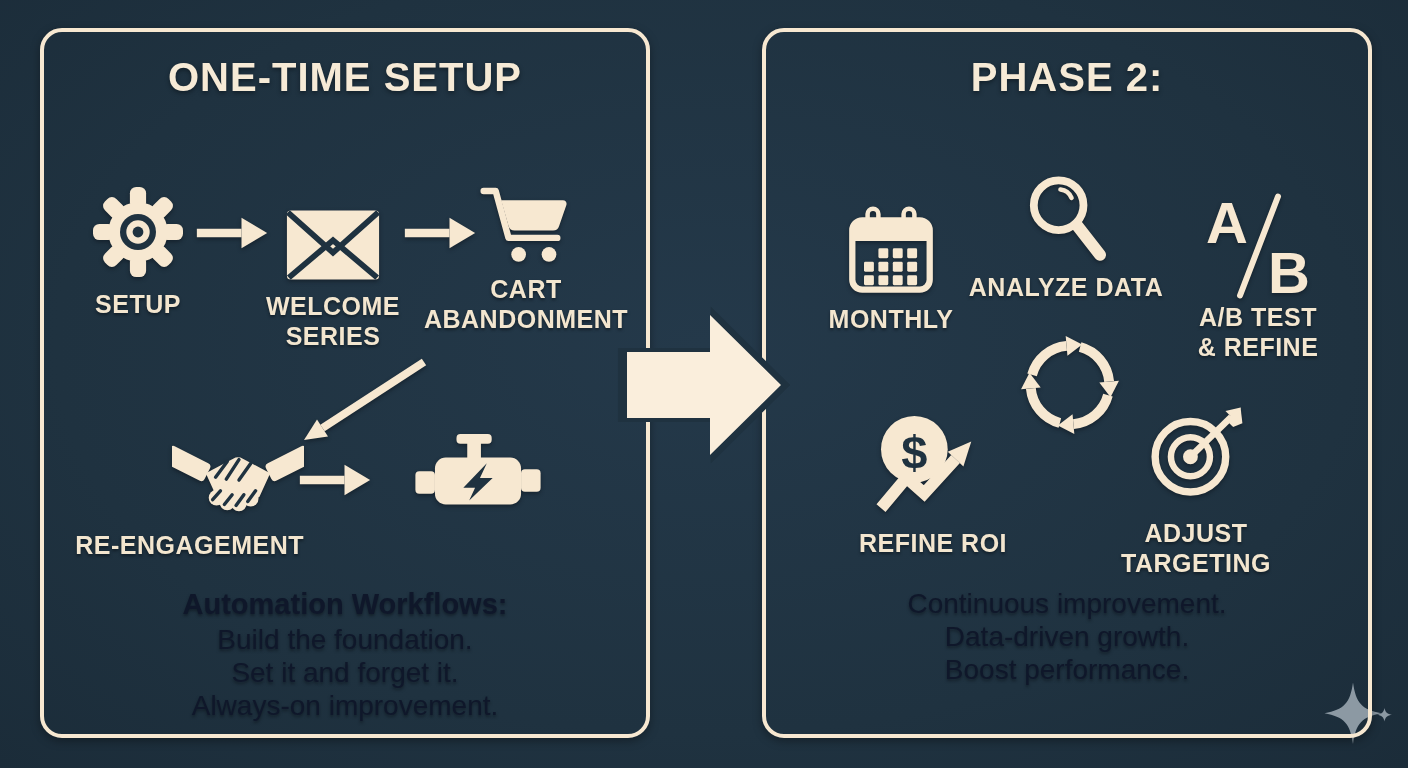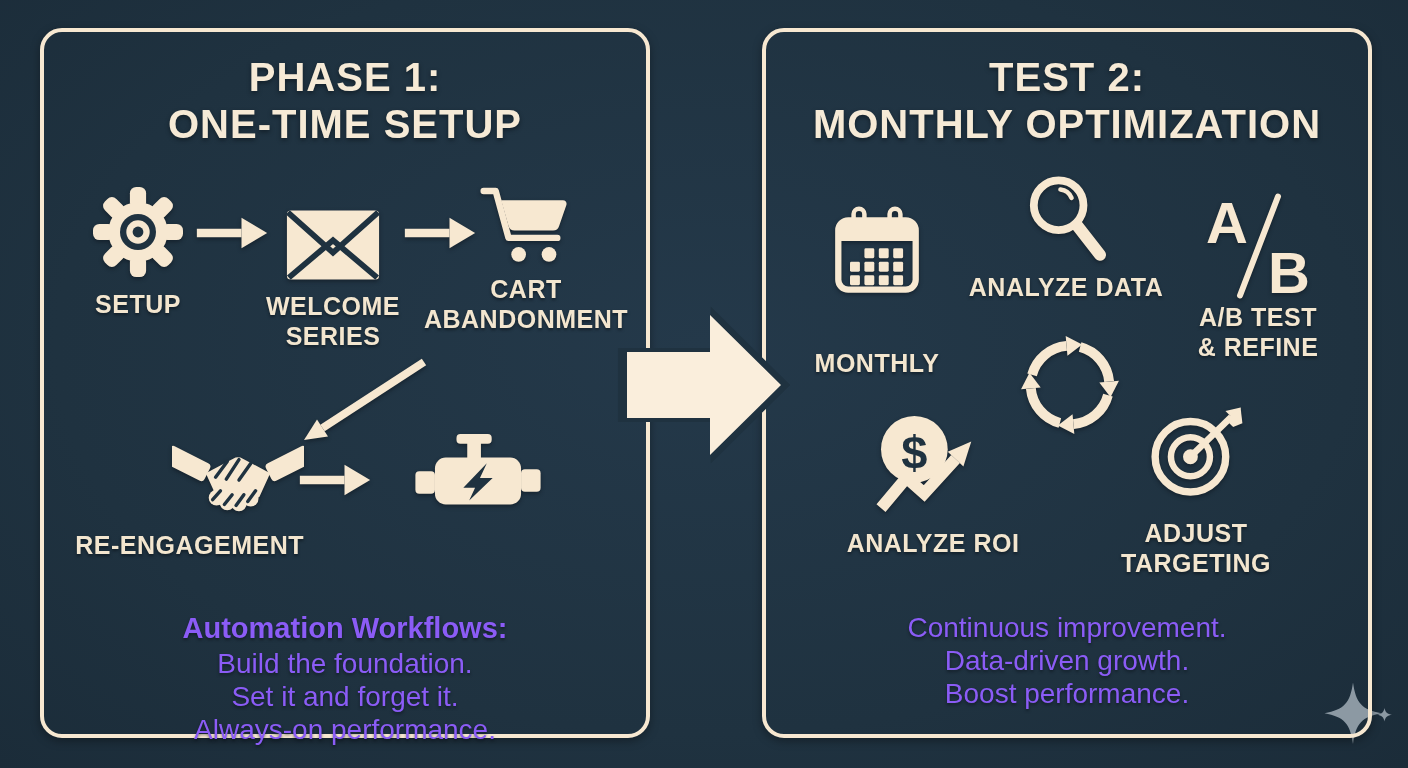--- a/index.html
+++ b/index.html
@@ -49,32 +49,32 @@
   .p1-setup{left:24px;top:155px;width:140px;}      .p1-setup .label{margin-top:12px;}
   .p1-arrow1{left:149px;top:182px;}
   .p1-welcome{left:204px;top:175px;width:170px;}   .p1-welcome .label{margin-top:8px;}
   .p1-arrow2{left:357px;top:182px;}
   .p1-cart{left:382px;top:152px;width:200px;}      .p1-cart .label{margin-top:8px;}
   .p1-diag{position:absolute;left:256px;top:322px;}
   .p1-handshake{left:30px;top:412px;width:230px;align-items:flex-end;}  .p1-handshake .label{margin-top:6px;}
   .p1-arrow3{left:252px;top:429px;}
   .p1-engine{left:369px;top:402px;width:130px;}
   
-  .p2-calendar{left:26px;top:174px;width:170px;gap:44px;}   .p2-calendar .label{margin-top:8px;}
+  .p2-calendar{left:40px;top:174px;width:170px;}   .p2-calendar .label{margin-top:8px;}
   .p2-magnifier{left:190px;top:140px;width:220px;} .p2-magnifier .label{margin-top:6px;}
   .p2-ab{left:397px;top:166px;width:190px;}        .p2-ab .label{margin-top:4px;}
   .p2-cycle{position:absolute;left:242px;top:294px;}
   .p2-dollar{left:52px;top:380px;width:230px;}     .p2-dollar .label{margin-top:12px;}
   .p2-target{left:300px;top:372px;width:260px;}    .p2-target .label{margin-top:14px;}
 
   .flow-arrow{position:absolute;filter:drop-shadow(0 2px 2px rgba(6,12,18,.45));}
 
   
   .caption{position:absolute;left:0;top:555px;width:100%;text-align:center;
-    color:#8b5cf6;text-shadow:0 2px 3px rgba(8,14,20,.5);margin-top:24px;}
+    color:#0f172a;text-shadow:0 2px 3px rgba(8,14,20,.5);}
   .caption .cap-heading{font-size:29px;font-weight:700;line-height:34px;margin:0 0 2px 0;}
   .caption .cap-line{display:block;font-size:28px;font-weight:400;line-height:33px;}
 
   
   .ab-icon{position:relative;width:104px;height:100px;
     filter:drop-shadow(0 2px 2px rgba(6,12,18,.45));}
   .ab-a,.ab-b{position:absolute;font-size:58px;font-weight:700;color:var(--cream);line-height:1;}
   .ab-a{left:0;top:-4px;}
   .ab-b{right:0;bottom:-4px;}
   .ab-slash{position:absolute;left:50px;top:-8px;width:6px;height:112px;
@@ -92,21 +92,20 @@
   
   .sparkle{position:absolute;left:1318px;top:681px;z-index:0;}
 </style>
 </head>
 <body>
 
 <div class="canvas">
 
   <section class="panel panel-left">
     <h2 class="panel-title">
-      <span>PHASE 1:</span>
       <span>ONE-TIME SETUP</span>
     </h2>
 
     <div class="node p1-setup">
       <div class="icon">
         <svg viewBox="0 0 100 100" width="90" height="90">
           <g fill="#f7e8d1">
             <rect x="41" y="0" width="18" height="24" rx="7"></rect>
             <rect x="41" y="0" width="18" height="24" rx="7" transform="rotate(45 50 50)"></rect>
             <rect x="41" y="0" width="18" height="24" rx="7" transform="rotate(90 50 50)"></rect>
@@ -220,33 +219,32 @@
           </g>
           <polygon fill="#1f3240" points="75,30 51,55 63,55 57,68 81,45 68,45"></polygon>
         </svg>
       </div>
     </div>
 
     <div class="caption">
       <p class="cap-heading">Automation Workflows:</p>
       <span class="cap-line">Build the foundation.</span>
       <span class="cap-line">Set it and forget it.</span>
-      <span class="cap-line">Always-on performance.</span>
+      <span class="cap-line">Always-on improvement.</span>
     </div>
   </section>
 
   <div class="big-arrow-box">
     <div class="big-arrow-outline"></div>
     <div class="big-arrow"></div>
   </div>
 
   <section class="panel panel-right">
     <h2 class="panel-title">
-      <span>TEST 2:</span>
-      <span>MONTHLY OPTIMIZATION</span>
+      <span>PHASE 2:</span>
     </h2>
 
     <div class="node p2-calendar">
       <div class="icon">
         <svg viewBox="0 0 100 98" width="90" height="90">
           <rect x="7" y="15" width="86" height="77" rx="11" fill="none" stroke="#f7e8d1" stroke-width="7"></rect>
           <path d="M7,26 a11,11 0 0 1 11,-11 h64 a11,11 0 0 1 11,11 v12 H7 Z" fill="#f7e8d1"></path>
           <rect x="24" y="2" width="12" height="21" rx="6" fill="none" stroke="#f7e8d1" stroke-width="5"></rect>
           <rect x="64" y="2" width="12" height="21" rx="6" fill="none" stroke="#f7e8d1" stroke-width="5"></rect>
           <g fill="#f7e8d1">
@@ -313,21 +311,21 @@
 
     <div class="node p2-dollar">
       <div class="icon">
         <svg viewBox="0 0 122 106" width="120" height="104">
           <circle cx="42" cy="38" r="34" fill="#f7e8d1"></circle>
           <text x="42" y="41" text-anchor="middle" dominant-baseline="central" font-family="Liberation Sans, sans-serif" font-size="48" font-weight="bold" fill="#1f3240">$</text>
           <polyline points="8,98 34,67 52,83 84,48" fill="none" stroke="#f7e8d1" stroke-width="12"></polyline>
           <polygon points="100,30 92,55.5 76,40.5" fill="#f7e8d1"></polygon>
         </svg>
       </div>
-      <div class="label">ANALYZE ROI</div>
+      <div class="label">REFINE ROI</div>
     </div>
 
     <div class="node p2-target">
       <div class="icon">
         <svg viewBox="0 0 112 106" width="104" height="100">
           <circle cx="50" cy="56" r="38" fill="none" stroke="#f7e8d1" stroke-width="8"></circle>
           <circle cx="50" cy="56" r="21" fill="none" stroke="#f7e8d1" stroke-width="7"></circle>
           <circle cx="50" cy="56" r="8" fill="#f7e8d1"></circle>
           <line x1="52" y1="54" x2="94" y2="13" stroke="#f7e8d1" stroke-width="7"></line>
           <polygon points="104,3 100.3,19.4 87.7,6.6" fill="#f7e8d1"></polygon>

